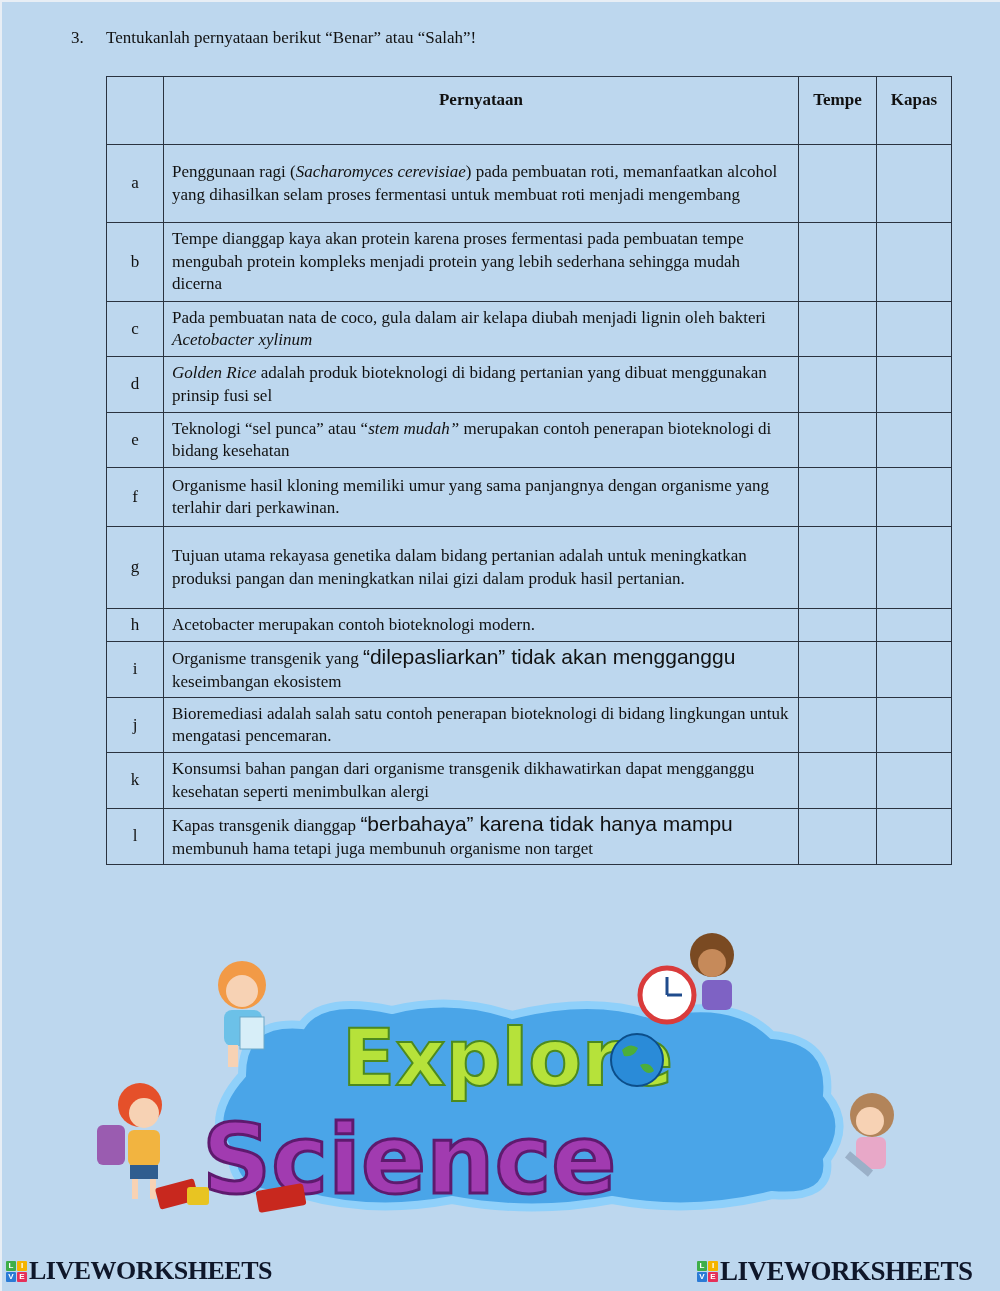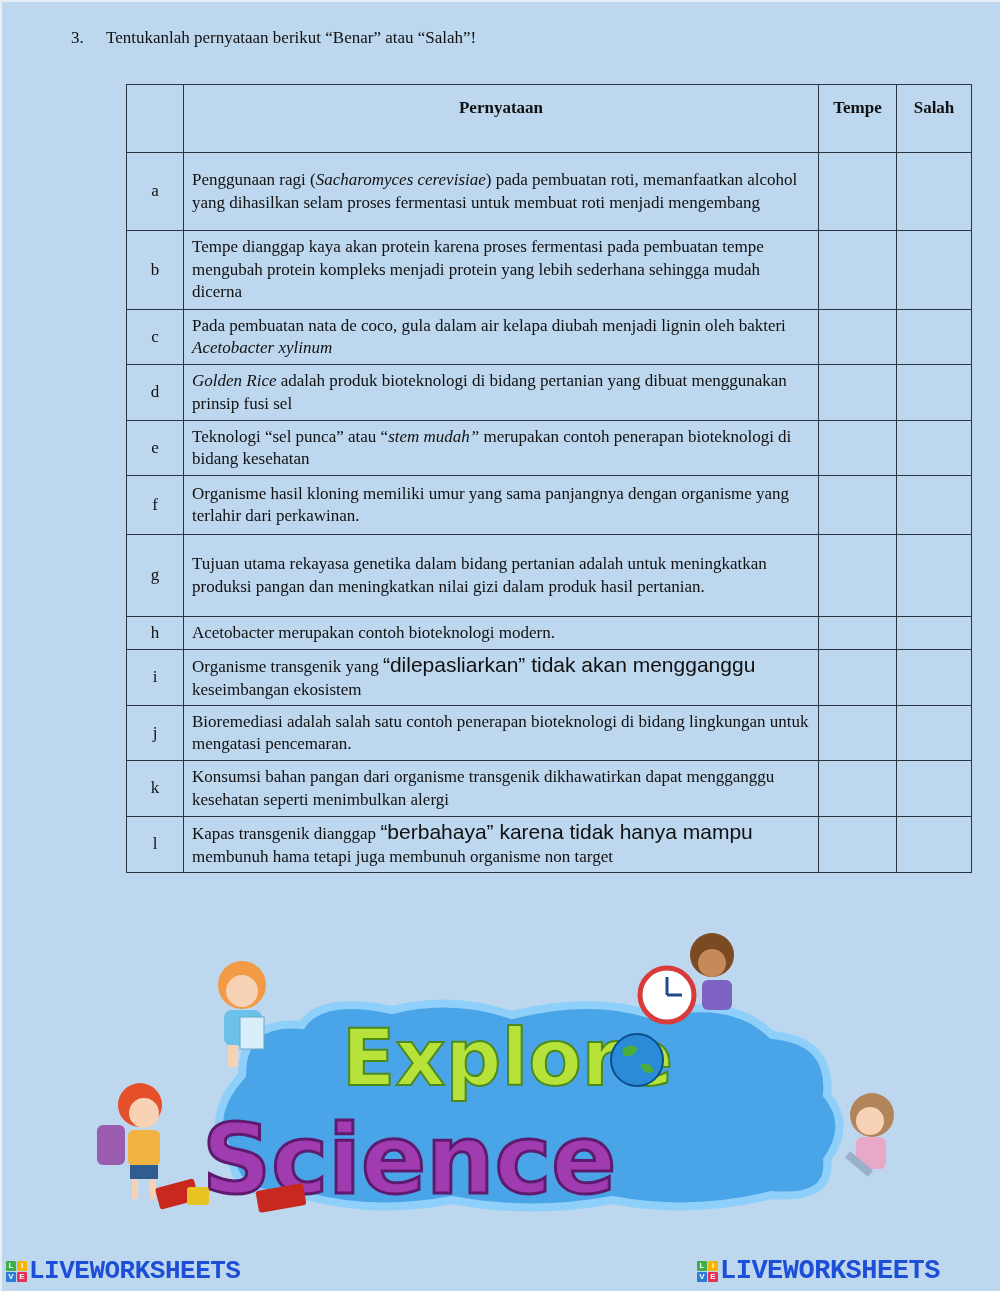--- a/index.html
+++ b/index.html
@@ -11,24 +11,23 @@
     }
     .page-frame {
       position: absolute; left: 0; top: 0; width: 998px; height: 1289px;
       border-left: 2px solid #e8eef5; border-top: 2px solid #e8eef5;
     }
     .question {
       position: absolute; left: 71px; top: 28px; font-size: 17px;
     }
     .question .num { display: inline-block; width: 35px; }
     table.qt {
-      position: absolute; left: 106px; top: 84px;
+      position: absolute; left: 106px; top: 76px;
       border-collapse: collapse; table-layout: fixed;
       width: 845px;
-      margin-left: 20px;
     }
     table.qt td, table.qt th {
       border: 1.5px solid #2a3340;
       font-size: 17px; line-height: 22.5px;
       vertical-align: middle;
     }
     table.qt th { font-weight: bold; text-align: center; height: 54px; vertical-align: top; padding-top: 12px; }
     td.letter { text-align: center; }
     td.stmt { padding: 4px 8px; text-align: left; }
     td.stmt .sans { font-family: "Liberation Sans", sans-serif; font-size: 21px; }
@@ -50,22 +49,22 @@
     .logo .badge {
       display: grid; grid-template-columns: 10px 10px; grid-template-rows: 10px 10px; gap: 1px;
       margin-right: 2px;
     }
     .logo .badge span {
       display: flex; align-items: center; justify-content: center;
       font-family: "Liberation Sans", sans-serif; font-weight: bold; font-size: 8px; color: #fff;
       border-radius: 1px;
     }
     .logo .word {
-      font-family: Liberation Mono, monospace; font-weight: bold;
-      font-size: 26px; letter-spacing: -0.5px; color: #1d4ed8;
+      font-family: Liberation Serif, serif; font-weight: bold;
+      font-size: 26px; letter-spacing: -0.5px; color: #0f172a;
     }
     .logo.right .word { font-size: 27px; }
   </style>
 </head>
 <body>
 
 <div class="page-frame"></div>
 
 <div class="question">
   <span class="num">3.</span><span>Tentukanlah pernyataan berikut “Benar” atau “Salah”!</span>
@@ -76,21 +75,21 @@
     <col class="c-num">
       <col class="c-stmt">
       <col class="c-benar">
       <col class="c-salah">
   </colgroup>
   <thead>
     <tr>
       <th></th>
       <th>Pernyataan</th>
       <th>Tempe</th>
-      <th>Salah</th>
+      <th>Kapas</th>
     </tr>
   </thead>
   <tbody id="rows">
       <tr style="height: 78px;">
         <td class="letter">a</td>
         <td class="stmt"><span>Penggunaan ragi (</span><i>Sacharomyces cerevisiae</i><span>) pada pembuatan roti, memanfaatkan alcohol yang dihasilkan selam proses fermentasi untuk membuat roti menjadi mengembang</span></td>
         <td class="ans"></td>
         <td class="ans"></td>
       </tr>
       <tr style="height: 79px;">

